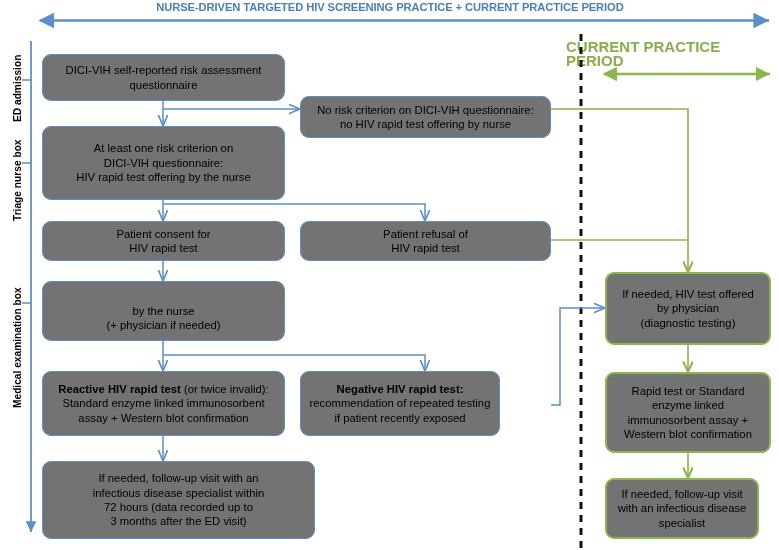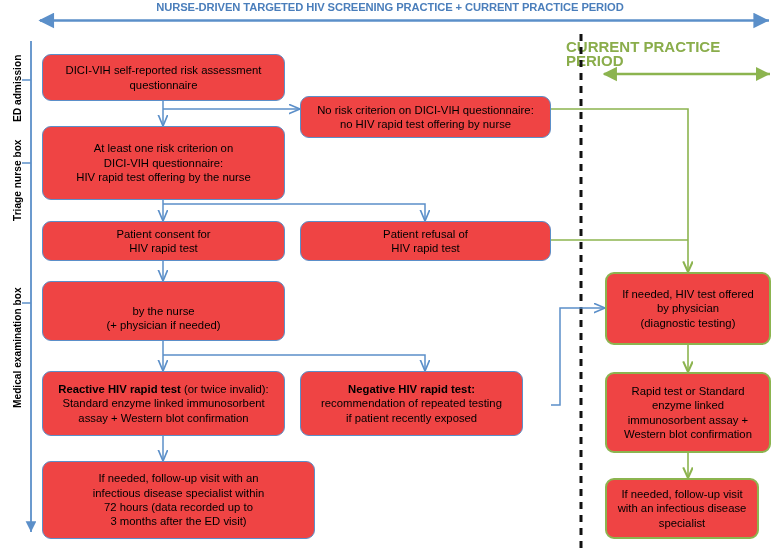--- a/index.html
+++ b/index.html
@@ -54,21 +54,21 @@
   }
   
   .node{
     position:absolute;
     box-sizing:border-box;
     display:flex;
     align-items:center;
     justify-content:center;
     text-align:center;
     border-radius:9px;
-    background:#ef4444;
+    background:#737373;
     font-size:11.3px;
     line-height:14.4px;
     color:#000000;
     padding:2px 5px;
   }
   .node.blue{ border:1.9px solid #5b8fc9; }
   .node.green{ border:2.1px solid #8cb44f; }
   .node b{ font-weight:bold; }
 </style>
 </head>
@@ -187,21 +187,21 @@
   </div>
 
   <div class="node blue" style="left:42px; top:371px; width:243px; height:65px;">
     <div>
       <b>Reactive HIV rapid test</b><span> (or twice invalid):</span><br>
       <span>Standard enzyme linked immunosorbent</span><br>
       <span>assay + Western blot confirmation</span>
     </div>
   </div>
 
-  <div class="node blue" style="left:300px; top:371px; width:223px; height:65px;">
+  <div class="node blue" style="left:300px; top:371px; width:200px; height:65px;">
     <div>
       <b>Negative HIV rapid test:</b><span></span><br>
       <span>recommendation of repeated testing</span><br>
       <span>if patient recently exposed</span>
     </div>
   </div>
 
   <div class="node blue" style="left:42px; top:461px; width:273px; height:78px;">
     <div>
       <span>If needed, follow-up visit with an</span><br>

